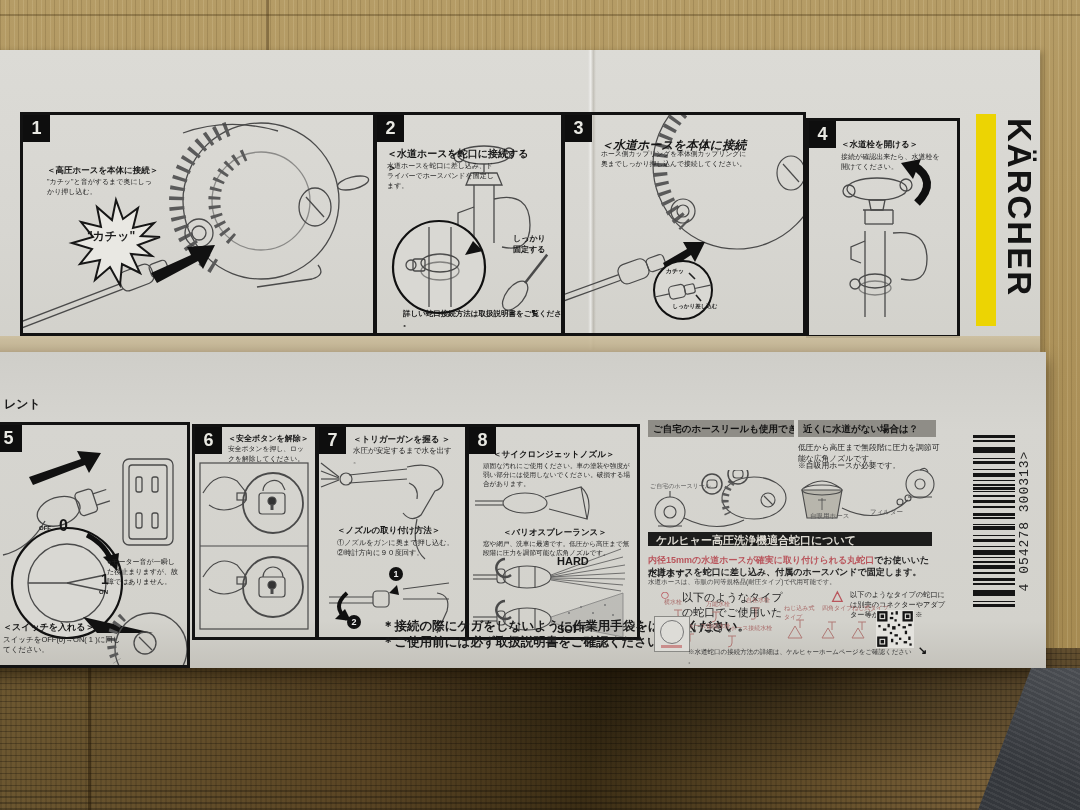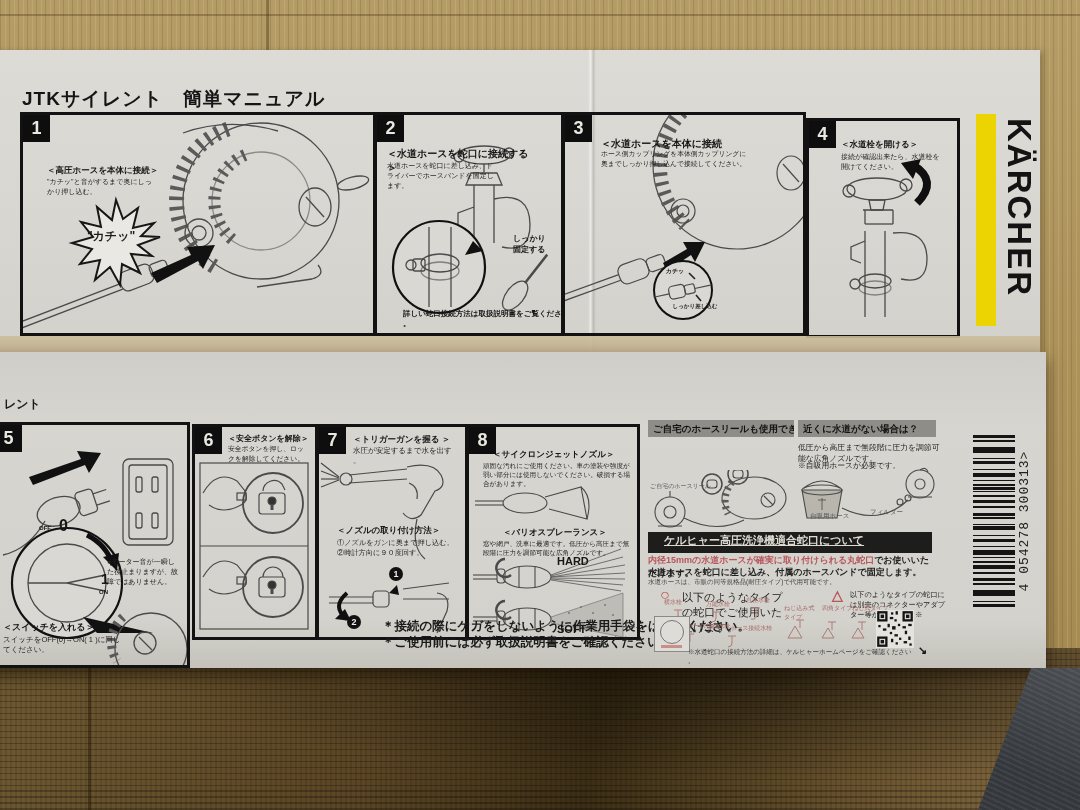--- a/index.html
+++ b/index.html
@@ -43,22 +43,22 @@
     font-size:18px;font-weight:bold;display:flex;align-items:center;justify-content:center;}
   .hdr{position:absolute;font-weight:bold;color:#161616;}
   .txt{position:absolute;color:#222;}
   .illu{position:absolute;inset:0;}
   .burst-label{position:absolute;font-weight:bold;text-align:center;}
   .brand{position:absolute;left:1050px;top:68px;transform:rotate(90deg);transform-origin:0 0;
     font-size:33px;font-weight:bold;letter-spacing:2px;white-space:nowrap;color:#131313;}
   .ybar{position:absolute;left:988px;top:64px;width:20px;height:212px;background:#ecd403;}
   .gray-hdr{position:absolute;height:17px;background:#8f8d87;color:#121212;font-weight:bold;
     font-size:9.5px;line-height:17px;padding:0 5px;box-sizing:border-box;white-space:nowrap;overflow:hidden;}
-  .black-bar{position:absolute;height:21px;background:#1d1d1c;color:#dddad2;font-weight:bold;
-    font-size:11px;line-height:17px;padding:0 16px;box-sizing:border-box;white-space:nowrap;text-decoration:underline;}
+  .black-bar{position:absolute;height:14px;background:#1d1d1c;color:#dddad2;font-weight:bold;
+    font-size:11px;line-height:17px;padding:0 8px;box-sizing:border-box;white-space:nowrap;}
   .pink{color:#b9555c;}
   .tiny-label{position:absolute;font-size:6px;color:#a96a68;white-space:nowrap;}
   .warn{position:absolute;font-size:12.5px;font-weight:bold;color:#1a1a1a;white-space:nowrap;}
   .stamp{position:absolute;width:34px;height:34px;border:1px solid #8a8a86;background:#dddcd7;}
   .stamp:before{content:"";position:absolute;left:5px;top:3px;width:22px;height:22px;border:1px solid #777;border-radius:50%;}
   .stamp:after{content:"";position:absolute;left:6px;bottom:3px;width:21px;height:3px;background:rgba(190,90,90,.6);}
   .barcode-wrap{position:absolute;left:986px;top:76px;width:62px;height:186px;}
   .barcode-inner{position:absolute;left:-59px;top:61px;width:180px;height:64px;transform:rotate(-90deg);}
   .bars{width:172px;height:42px;margin:0 4px;
     background:
@@ -72,21 +72,20 @@
 
 <div class="page">
 
   <div class="seam-h"></div>
   <div class="seam-v"></div>
   <div class="tatami-bottom"></div>
   <div class="seam-v2"></div>
 
   <div class="box-top">
     <div class="crease" style="left:600px;top:0;width:8px;height:300px;"></div>
-    <div class="page-title jp">JTKサイレント　簡単マニュアル</div>
 
     <div class="step-box" style="left:32px;top:62px;width:350px;height:218px;">
       <svg class="illu" viewBox="0 0 350 218">
         <g stroke="#4a4a4a" fill="none" stroke-width="1.3">
           <circle cx="238" cy="86" r="78"></circle>
           <circle cx="238" cy="86" r="49" opacity=".55"></circle>
           <path d="M205 14 A76 76 0 0 0 192 152" stroke-width="15" stroke-dasharray="3.5 6.5" stroke="#5a5a5a"></path>
           <path d="M222 40 A50 50 0 0 0 214 128" stroke-width="12" stroke-dasharray="3 6" stroke="#5a5a5a"></path>
           <ellipse cx="292" cy="92" rx="16" ry="19"></ellipse>
           <line x1="283" y1="82" x2="301" y2="102"></line>
@@ -162,21 +161,21 @@
           <g transform="rotate(-12 118 176)">
             <line x1="88" y1="176" x2="104" y2="176"></line>
             <rect x="104" y="169" width="16" height="13" rx="4"></rect>
             <rect x="120" y="171" width="10" height="9" rx="2"></rect>
             <line x1="130" y1="176" x2="146" y2="176"></line>
           </g>
           <path d="M124 158 l6 6 M136 186 l-5 -6" stroke="#222" stroke-width="1.6"></path>
         </g>
       </svg>
       <div class="badge">3</div>
-      <div class="hdr jp" style="left:36px;top:22px;width:150px;font-size:10px;">＜水道ホースを本体に接続</div>
+      <div class="hdr jp" style="left:36px;top:22px;width:150px;font-size:12px;font-style:italic;">＜水道ホースを本体に接続</div>
       <div class="txt jp" style="left:36px;top:34px;width:150px;font-size:6.8px;">ホース側カップリングを本体側カップリングに奥までしっかり押し込んで接続してください。</div>
       <div class="burst-label" style="left:92px;top:152px;width:36px;font-size:6px;">カチッ</div>
       <div class="txt jp" style="left:104px;top:188px;width:52px;font-size:5.5px;font-weight:bold;text-align:center;">しっかり差し込む</div>
     </div>
 
     <div class="step-box" style="left:818px;top:68px;width:148px;height:214px;">
       <svg class="illu" viewBox="0 0 148 214">
         <g stroke="#4a4a4a" fill="none" stroke-width="1.3">
           <ellipse cx="68" cy="68" rx="30" ry="11"></ellipse>
           <circle cx="40" cy="70" r="6"></circle>

